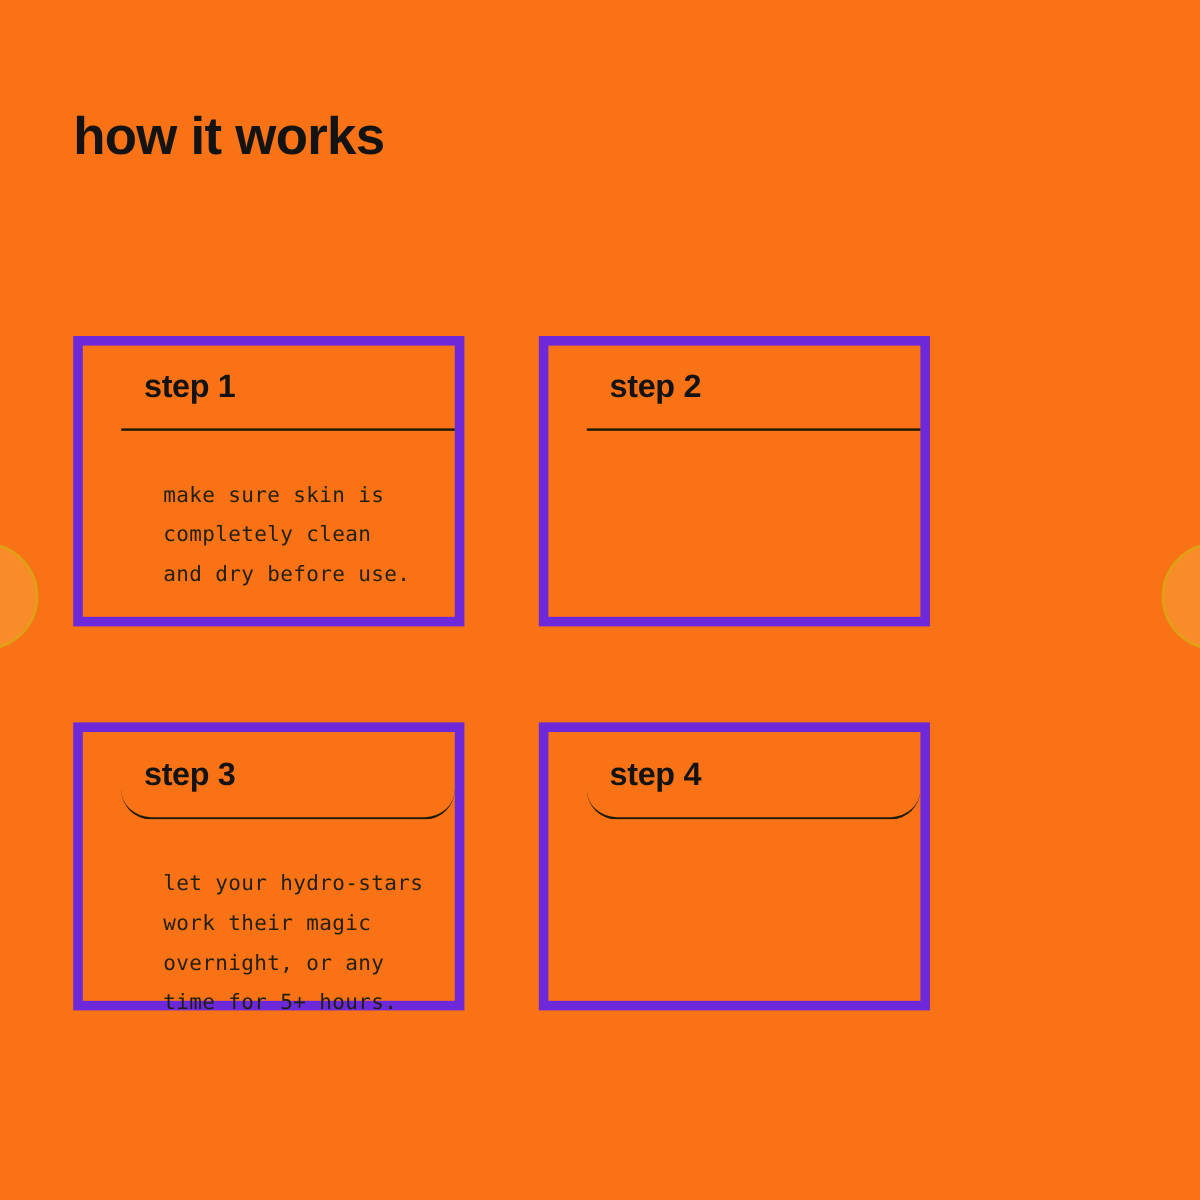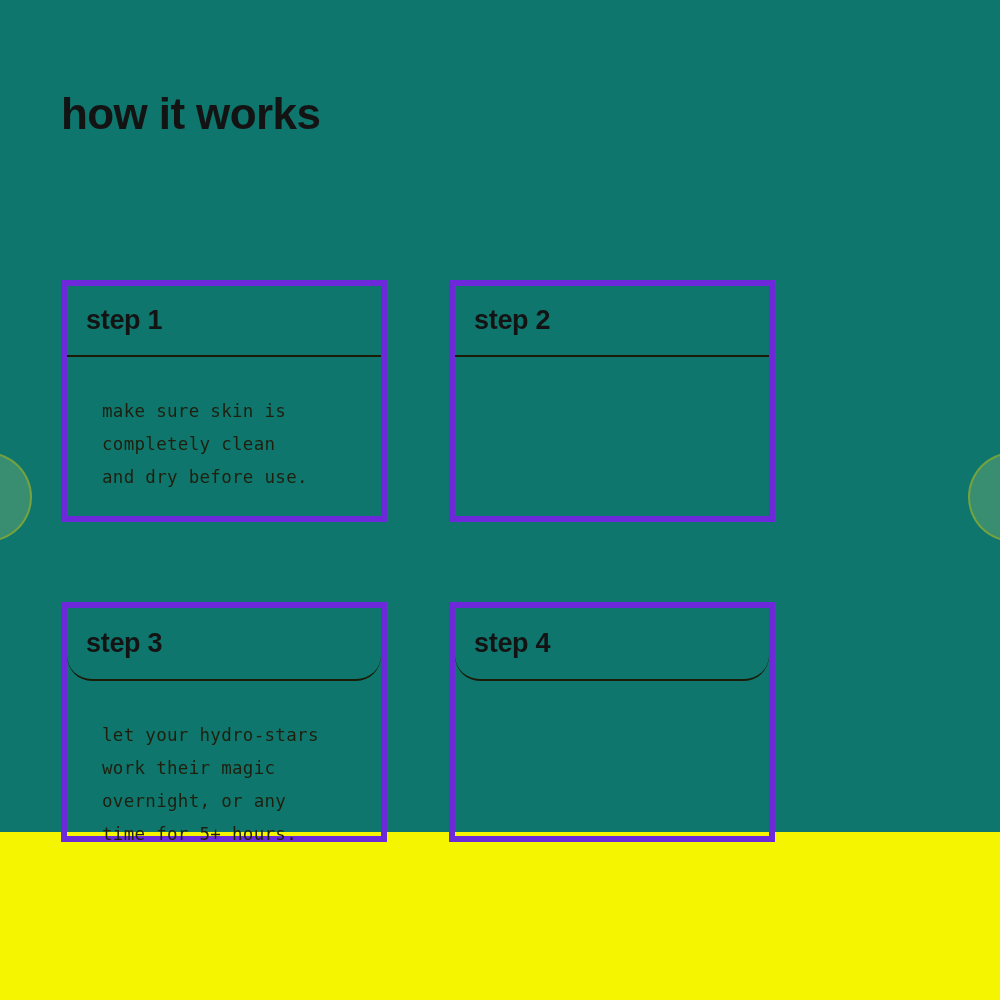--- a/index.html
+++ b/index.html
@@ -12,22 +12,22 @@
     height: 1000px;
     overflow: hidden;
     background: #f6f500;
     font-family: "Liberation Sans", sans-serif;
     -webkit-font-smoothing: antialiased;
   }
 
   #page {
     position: relative;
     width: 1000px;
-    height: 832px;
-    background: #0f766e;
+    height: 1000px;
+    background: #f97316;
   }
 
   
   .edge-arc {
     position: absolute;
     top: 452px;
     width: 86px;
     height: 86px;
     border-radius: 50%;
     border: 2px solid rgba(190, 190, 0, 0.45);
@@ -55,23 +55,24 @@
   
   #steps-grid {
     position: absolute;
     left: 61px;
     top: 280px;
     width: 734px;
   }
 
   .step-card {
     position: absolute;
-    border: 6px solid #6d28d9;
+    border: 8px solid #6d28d9;
     background: transparent;
     box-sizing: border-box;
+    padding-left: 32px;
   }
   .step-card.col-1 { left: 0px;   width: 326px; }
   .step-card.col-2 { left: 388px; width: 326px; }
   .step-card.row-1 { top: 0px;   height: 242px; }
   .step-card.row-2 { top: 322px; height: 240px; }
 
   .step-header {
     height: 71px;
     box-sizing: border-box;
     border-bottom: 2px solid #1b1b08;

